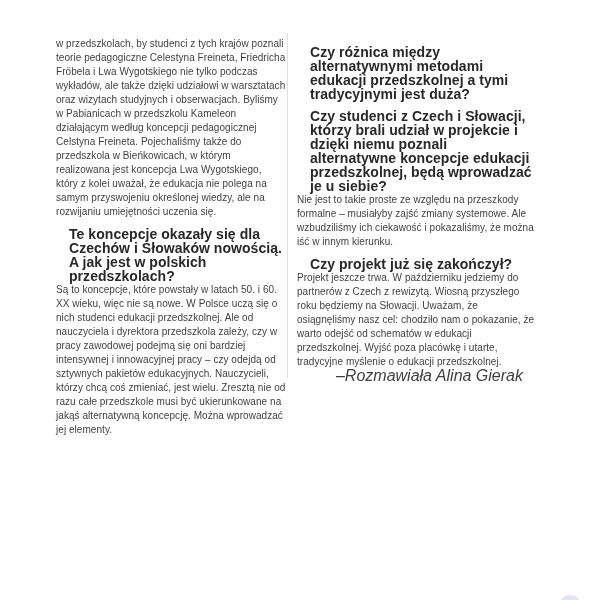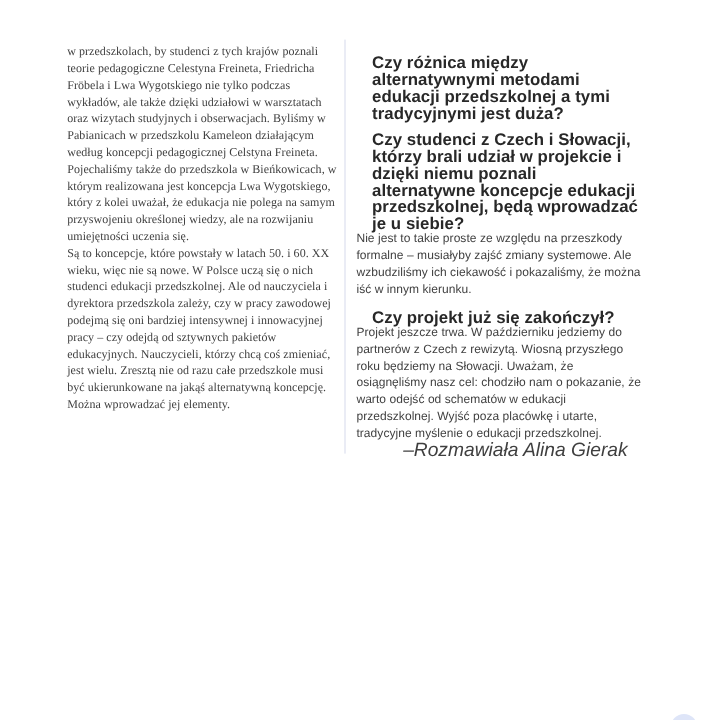--- a/index.html
+++ b/index.html
@@ -11,21 +11,21 @@
   .page {
     position: relative;
     width: 600px; height: 600px;
     background: #ffffff;
     overflow: hidden;
   }
   .column {
     position: absolute;
     top: 37px;
   }
-  .column-left  { left: 56px;  width: 230px; font-family: Liberation Serif, serif; }
+  .column-left  { left: 56px;  width: 230px; }
   .column-right { left: 297px; width: 240px; }
   .para {
     margin: 0;
     font-size: 10px;
     line-height: 14px;
     color: #3f3f3f;
     letter-spacing: 0.05px;
   }
   .question-heading {
     margin: 8px 0 0 0;
@@ -63,20 +63,21 @@
     background: #dee5f8;
   }
 </style>
 </head>
 <body>
 
 <div class="page">
 
   <div class="column column-left">
     <p class="para">w przedszkolach, by studenci z tych krajów poznali teorie pedagogiczne Celestyna Freineta, Friedricha Fröbela i Lwa Wygotskiego nie tylko podczas wykładów, ale także dzięki udziałowi w warsztatach oraz wizytach studyjnych i obserwacjach. Byliśmy w Pabianicach w przedszkolu Kameleon działającym według koncepcji pedagogicznej Celstyna Freineta. Pojechaliśmy także do przedszkola w Bieńkowicach, w którym realizowana jest koncepcja Lwa Wygotskiego, który z kolei uważał, że edukacja nie polega na samym przyswojeniu określonej wiedzy, ale na rozwijaniu umiejętności uczenia się.</p>
+    <p class="question-heading">Te koncepcje okazały się dla Czechów i Słowaków nowością. A jak jest w polskich przedszkolach?</p>
     <p class="para">Są to koncepcje, które powstały w latach 50. i 60. XX wieku, więc nie są nowe. W Polsce uczą się o nich studenci edukacji przedszkolnej. Ale od nauczyciela i dyrektora przedszkola zależy, czy w pracy zawodowej podejmą się oni bardziej intensywnej i innowacyjnej pracy – czy odejdą od sztywnych pakietów edukacyjnych. Nauczycieli, którzy chcą coś zmieniać, jest wielu. Zresztą nie od razu całe przedszkole musi być ukierunkowane na jakąś alternatywną koncepcję. Można wprowadzać jej elementy.</p>
   </div>
 
   <div class="column-divider"></div>
 
   <div class="column column-right">
     <p class="question-heading">Czy różnica między alternatywnymi metodami edukacji przedszkolnej a tymi tradycyjnymi jest duża?</p>
     <p class="question-heading">Czy studenci z Czech i Słowacji, którzy brali udział w projekcie i dzięki niemu poznali alternatywne koncepcje edukacji przedszkolnej, będą wprowadzać je u siebie?</p>
     <p class="para">Nie jest to takie proste ze względu na przeszkody formalne – musiałyby zajść zmiany systemowe. Ale wzbudziliśmy ich ciekawość i pokazaliśmy, że można iść w innym kierunku.</p>
     <p class="question-heading">Czy projekt już się zakończył?</p>

